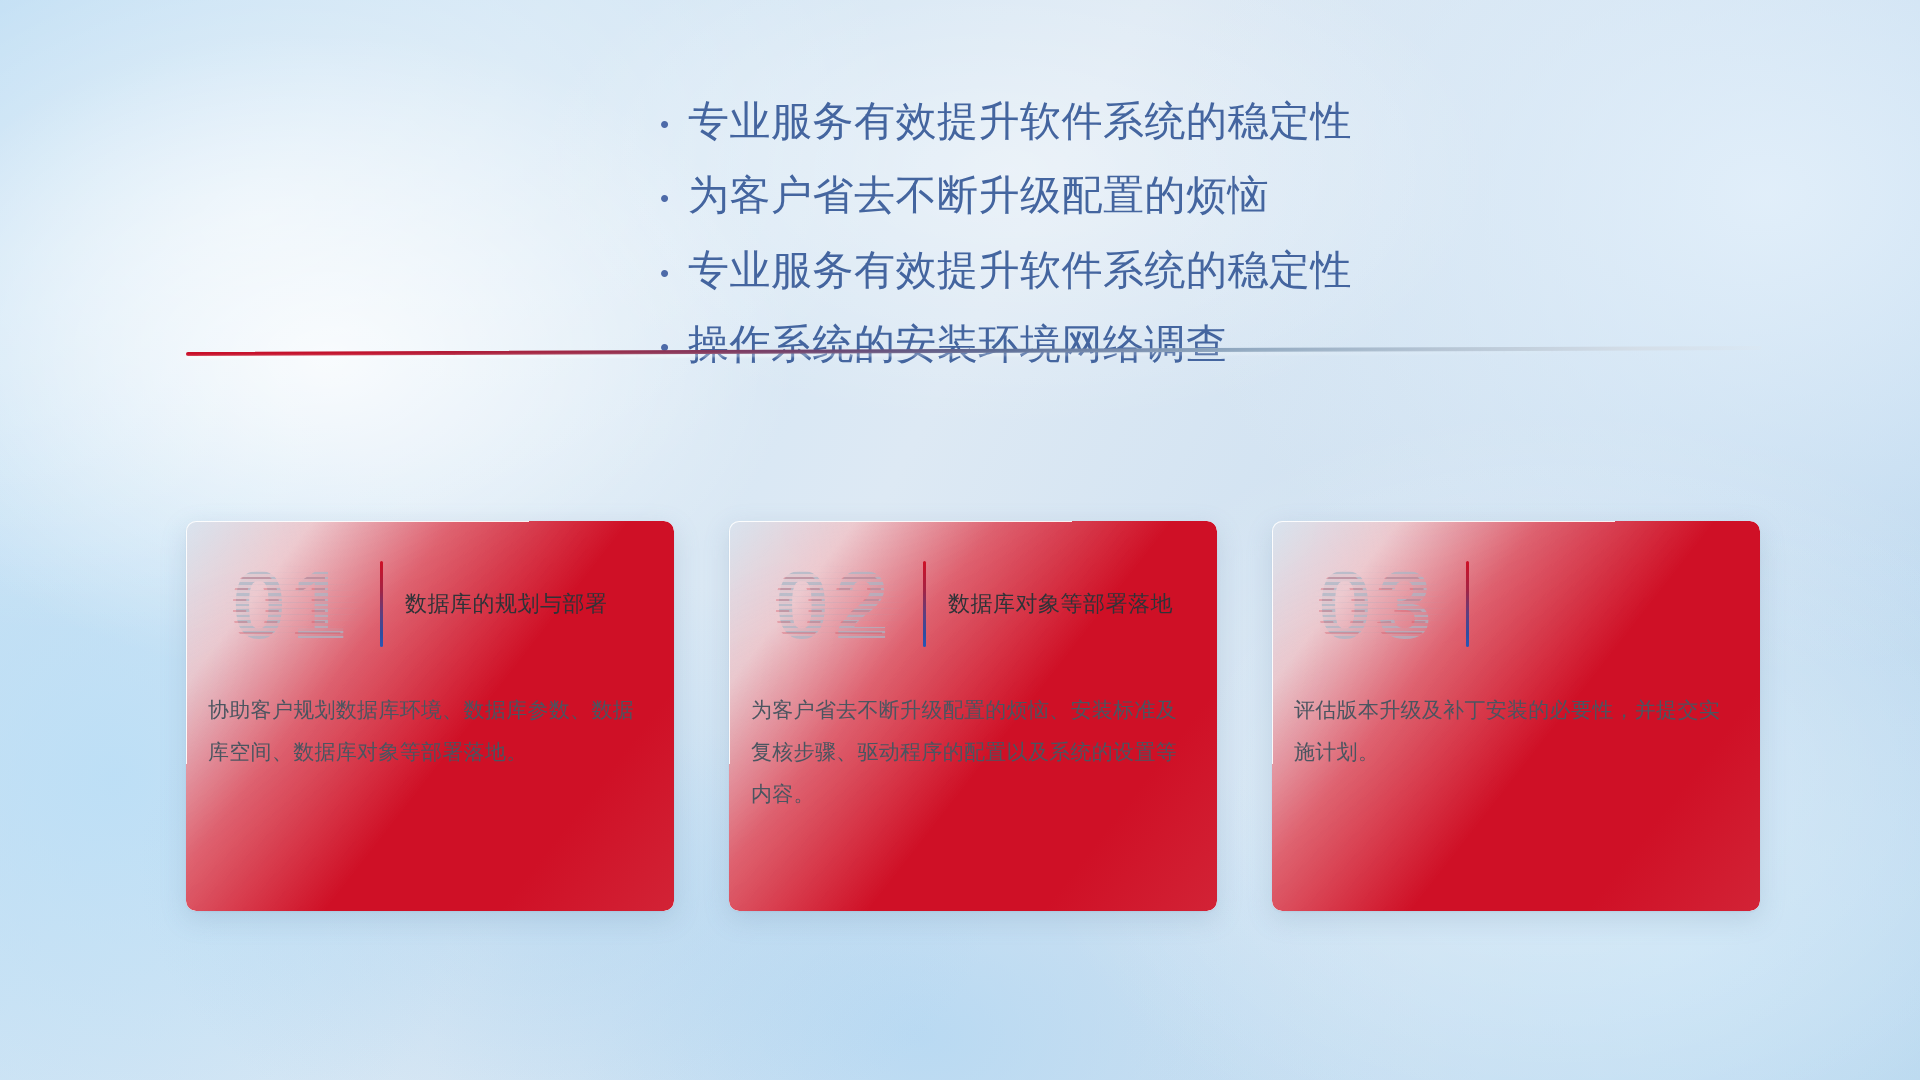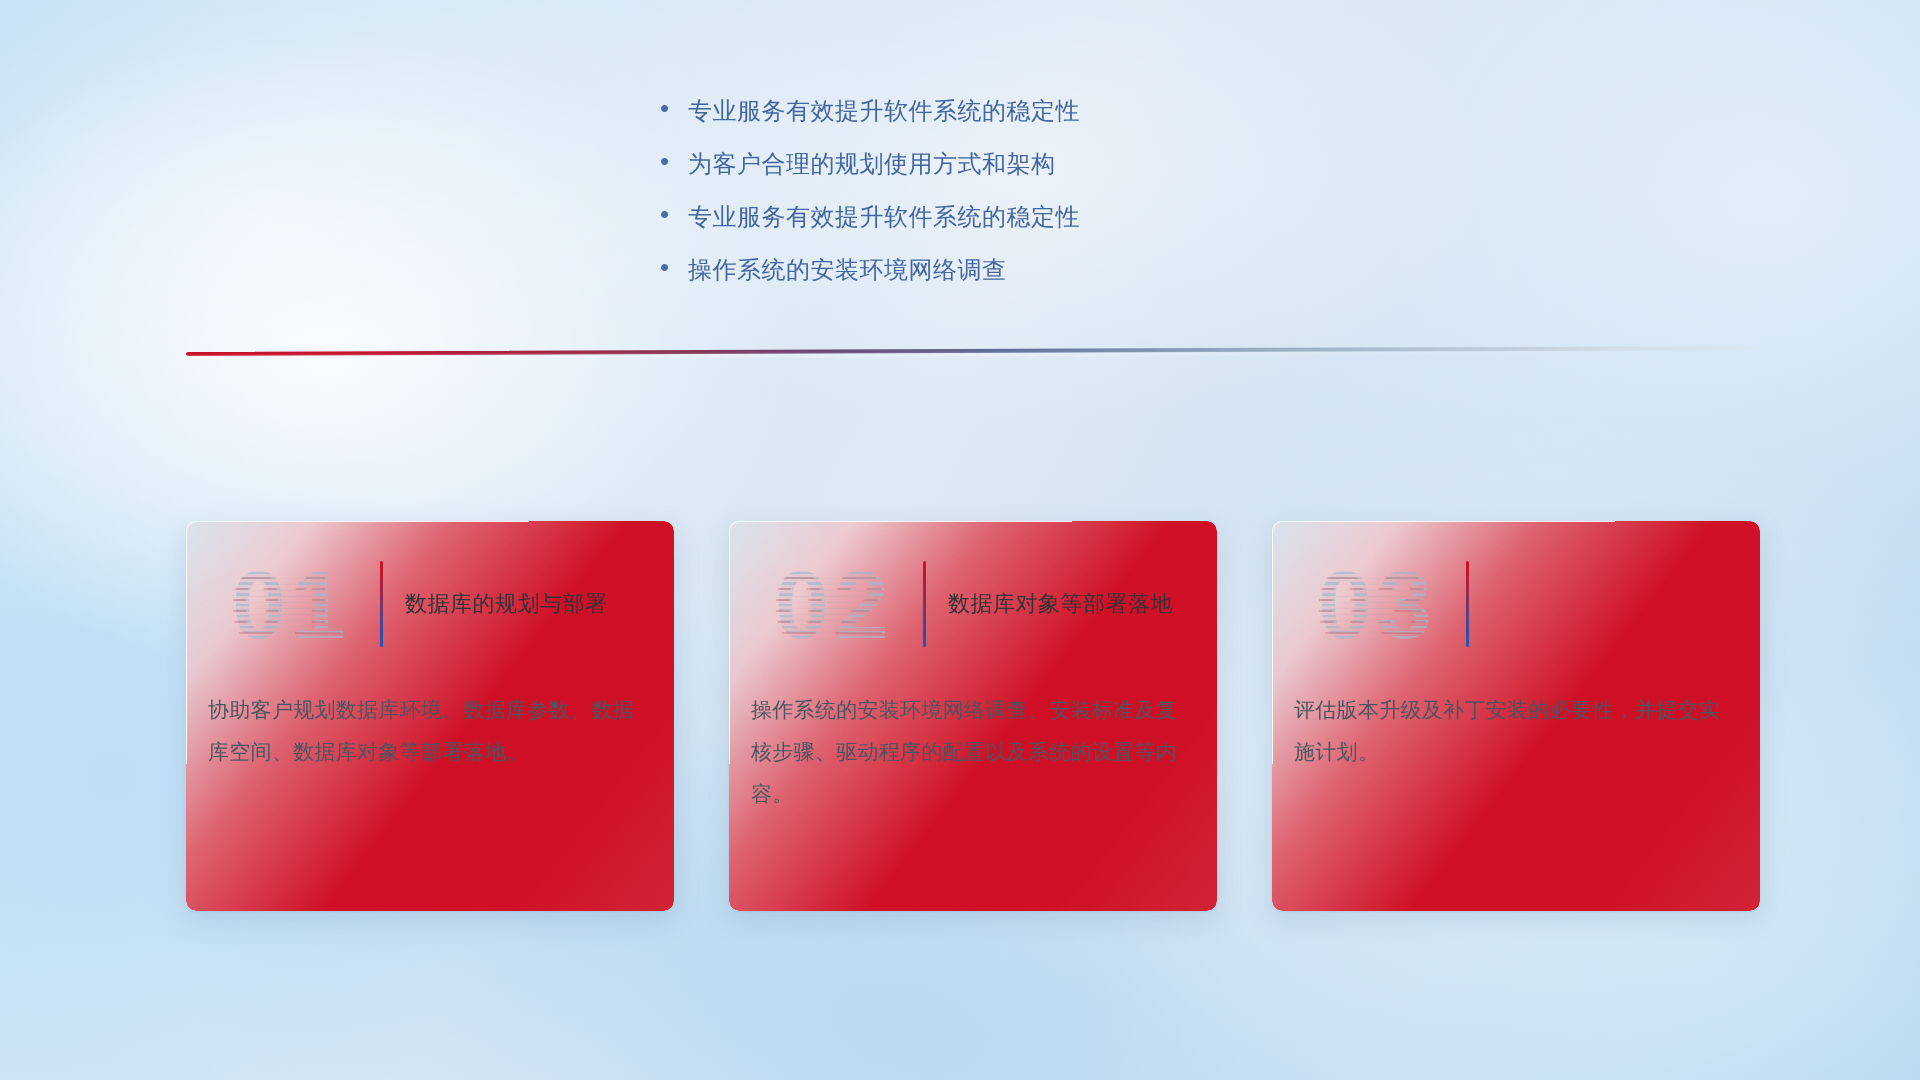--- a/index.html
+++ b/index.html
@@ -71,21 +71,21 @@
   .bullet-dot {
     width: 28px;
     flex: 0 0 28px;
     color: #4d6aa8;
     font-size: 26px;
     line-height: 1;
     text-align: left;
     transform: translateY(-2px);
   }
   .bullet-text {
-    font-size: 24px;
+    font-size: 41px;
     line-height: 1.25;
     color: #44659f;
     letter-spacing: 0.5px;
     white-space: nowrap;
     font-weight: 500;
   }
 
   
   #divider {
     position: absolute;
@@ -293,21 +293,21 @@
   <div class="bg-sheen sheen-c"></div>
   <div class="bg-sheen sheen-d"></div>
 
   <div id="bullets">
     <div class="bullet-row">
       <span class="bullet-dot">•</span>
       <span class="bullet-text">专业服务有效提升软件系统的稳定性</span>
     </div>
     <div class="bullet-row">
       <span class="bullet-dot">•</span>
-      <span class="bullet-text">为客户合理的规划使用方式和架构</span>
+      <span class="bullet-text">为客户省去不断升级配置的烦恼</span>
     </div>
     <div class="bullet-row">
       <span class="bullet-dot">•</span>
       <span class="bullet-text">专业服务有效提升软件系统的稳定性</span>
     </div>
     <div class="bullet-row">
       <span class="bullet-dot">•</span>
       <span class="bullet-text">操作系统的安装环境网络调查</span>
     </div>
   </div>
@@ -341,21 +341,21 @@
       <div class="frame-white"></div>
       <div class="card-head">
         <div class="card-num">
           <div class="num-smear"></div>
           <div class="num-glyph">02</div>
           <div class="num-glyph shift">02</div>
         </div>
         <div class="card-rule"></div>
         <div class="card-title">数据库对象等部署落地</div>
       </div>
-      <div class="card-desc">操作系统的安装环境网络调查、安装标准及复核步骤、驱动程序的配置以及系统的设置等内容。</div>
+      <div class="card-desc">为客户省去不断升级配置的烦恼、安装标准及复核步骤、驱动程序的配置以及系统的设置等内容。</div>
     </div>
 
     <div class="card">
       <div class="card-inner-glow"></div>
       <div class="frame-red"></div>
       <div class="frame-white"></div>
       <div class="card-head">
         <div class="card-num">
           <div class="num-smear"></div>
           <div class="num-glyph">03</div>

